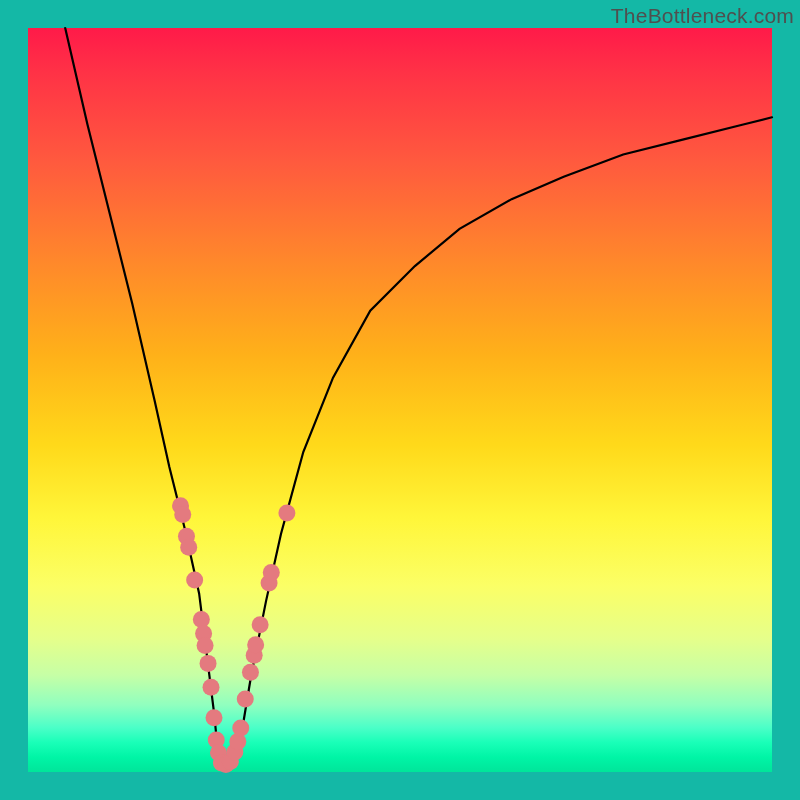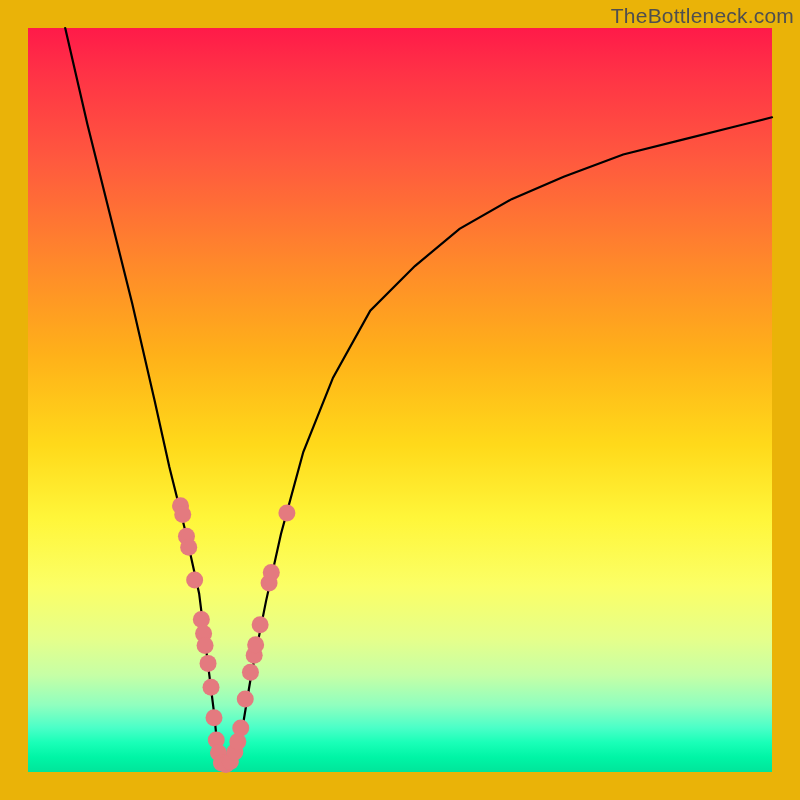--- a/index.html
+++ b/index.html
@@ -10,21 +10,21 @@
     overflow: hidden;
     background: #000;
     font-family: Arial, Helvetica, sans-serif;
   }
   .frame {
     position: absolute;
     top: 0;
     left: 0;
     width: 800px;
     height: 800px;
-    background: #eab308;
+    background: #14b8a6;
   }
   .plot-area {
     position: absolute;
     top: 28px;
     left: 28px;
     width: 744px;
     height: 744px;
   }
   .gradient-bg {
     position: absolute;

